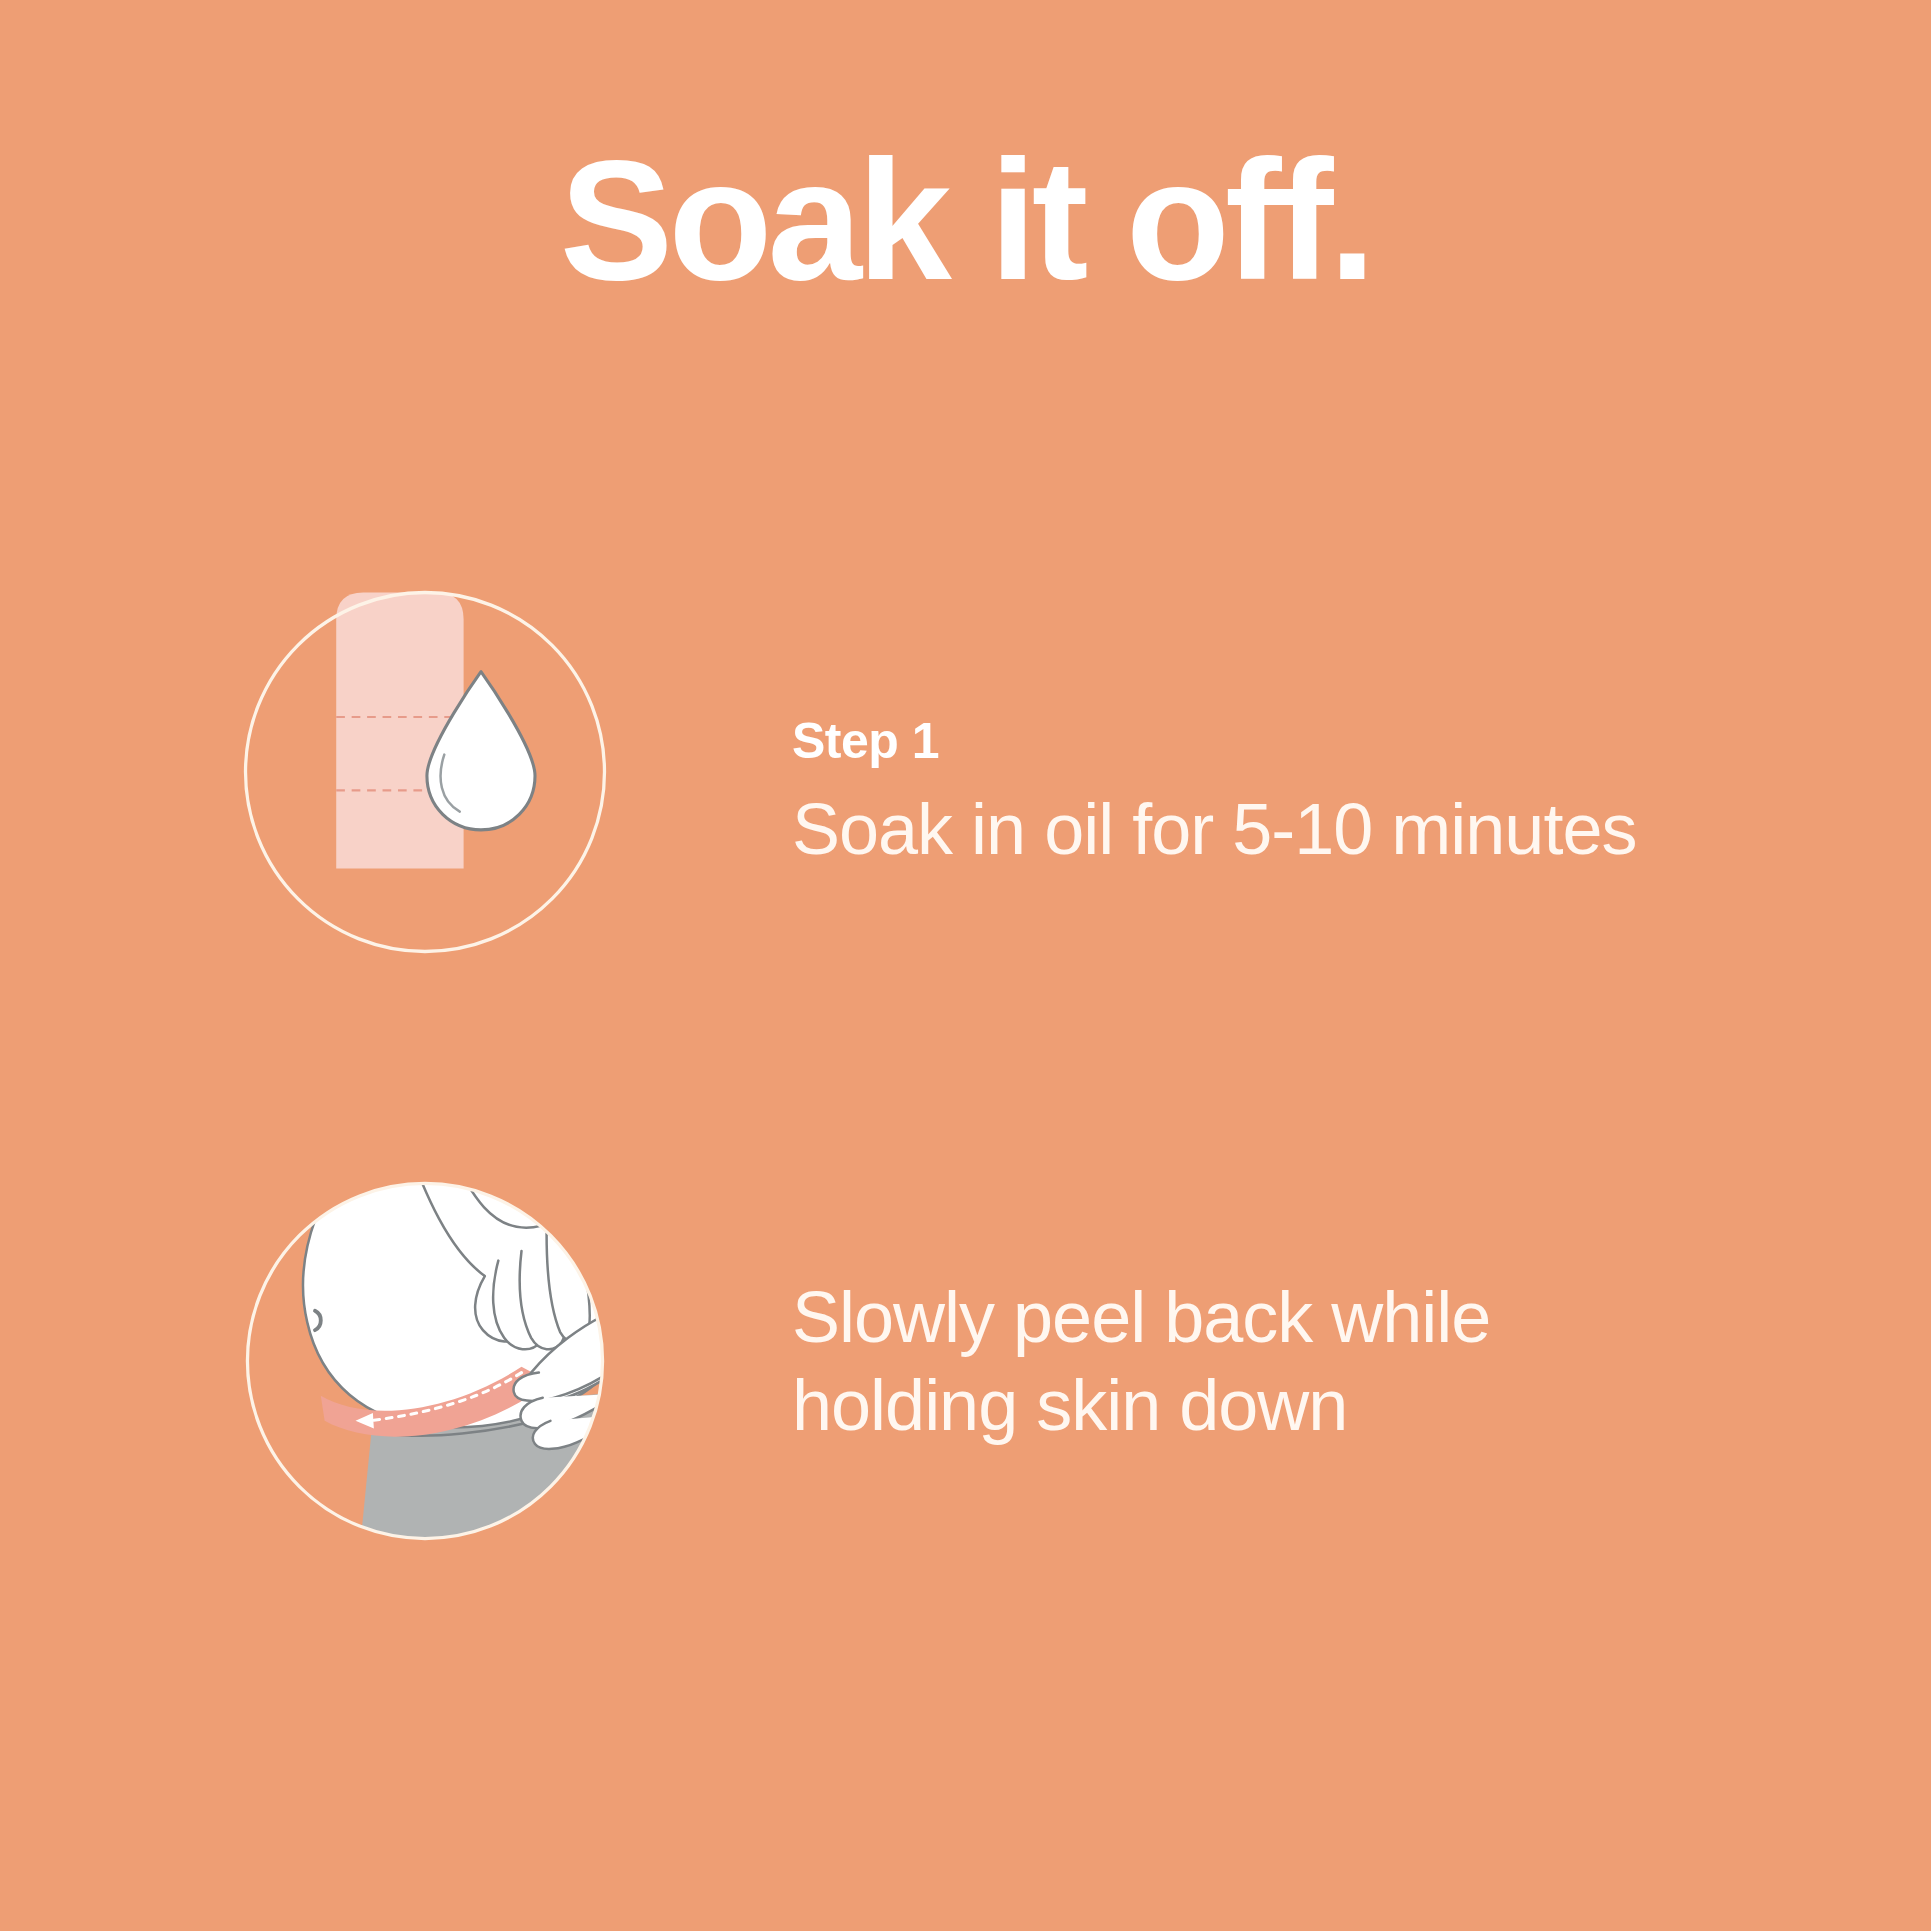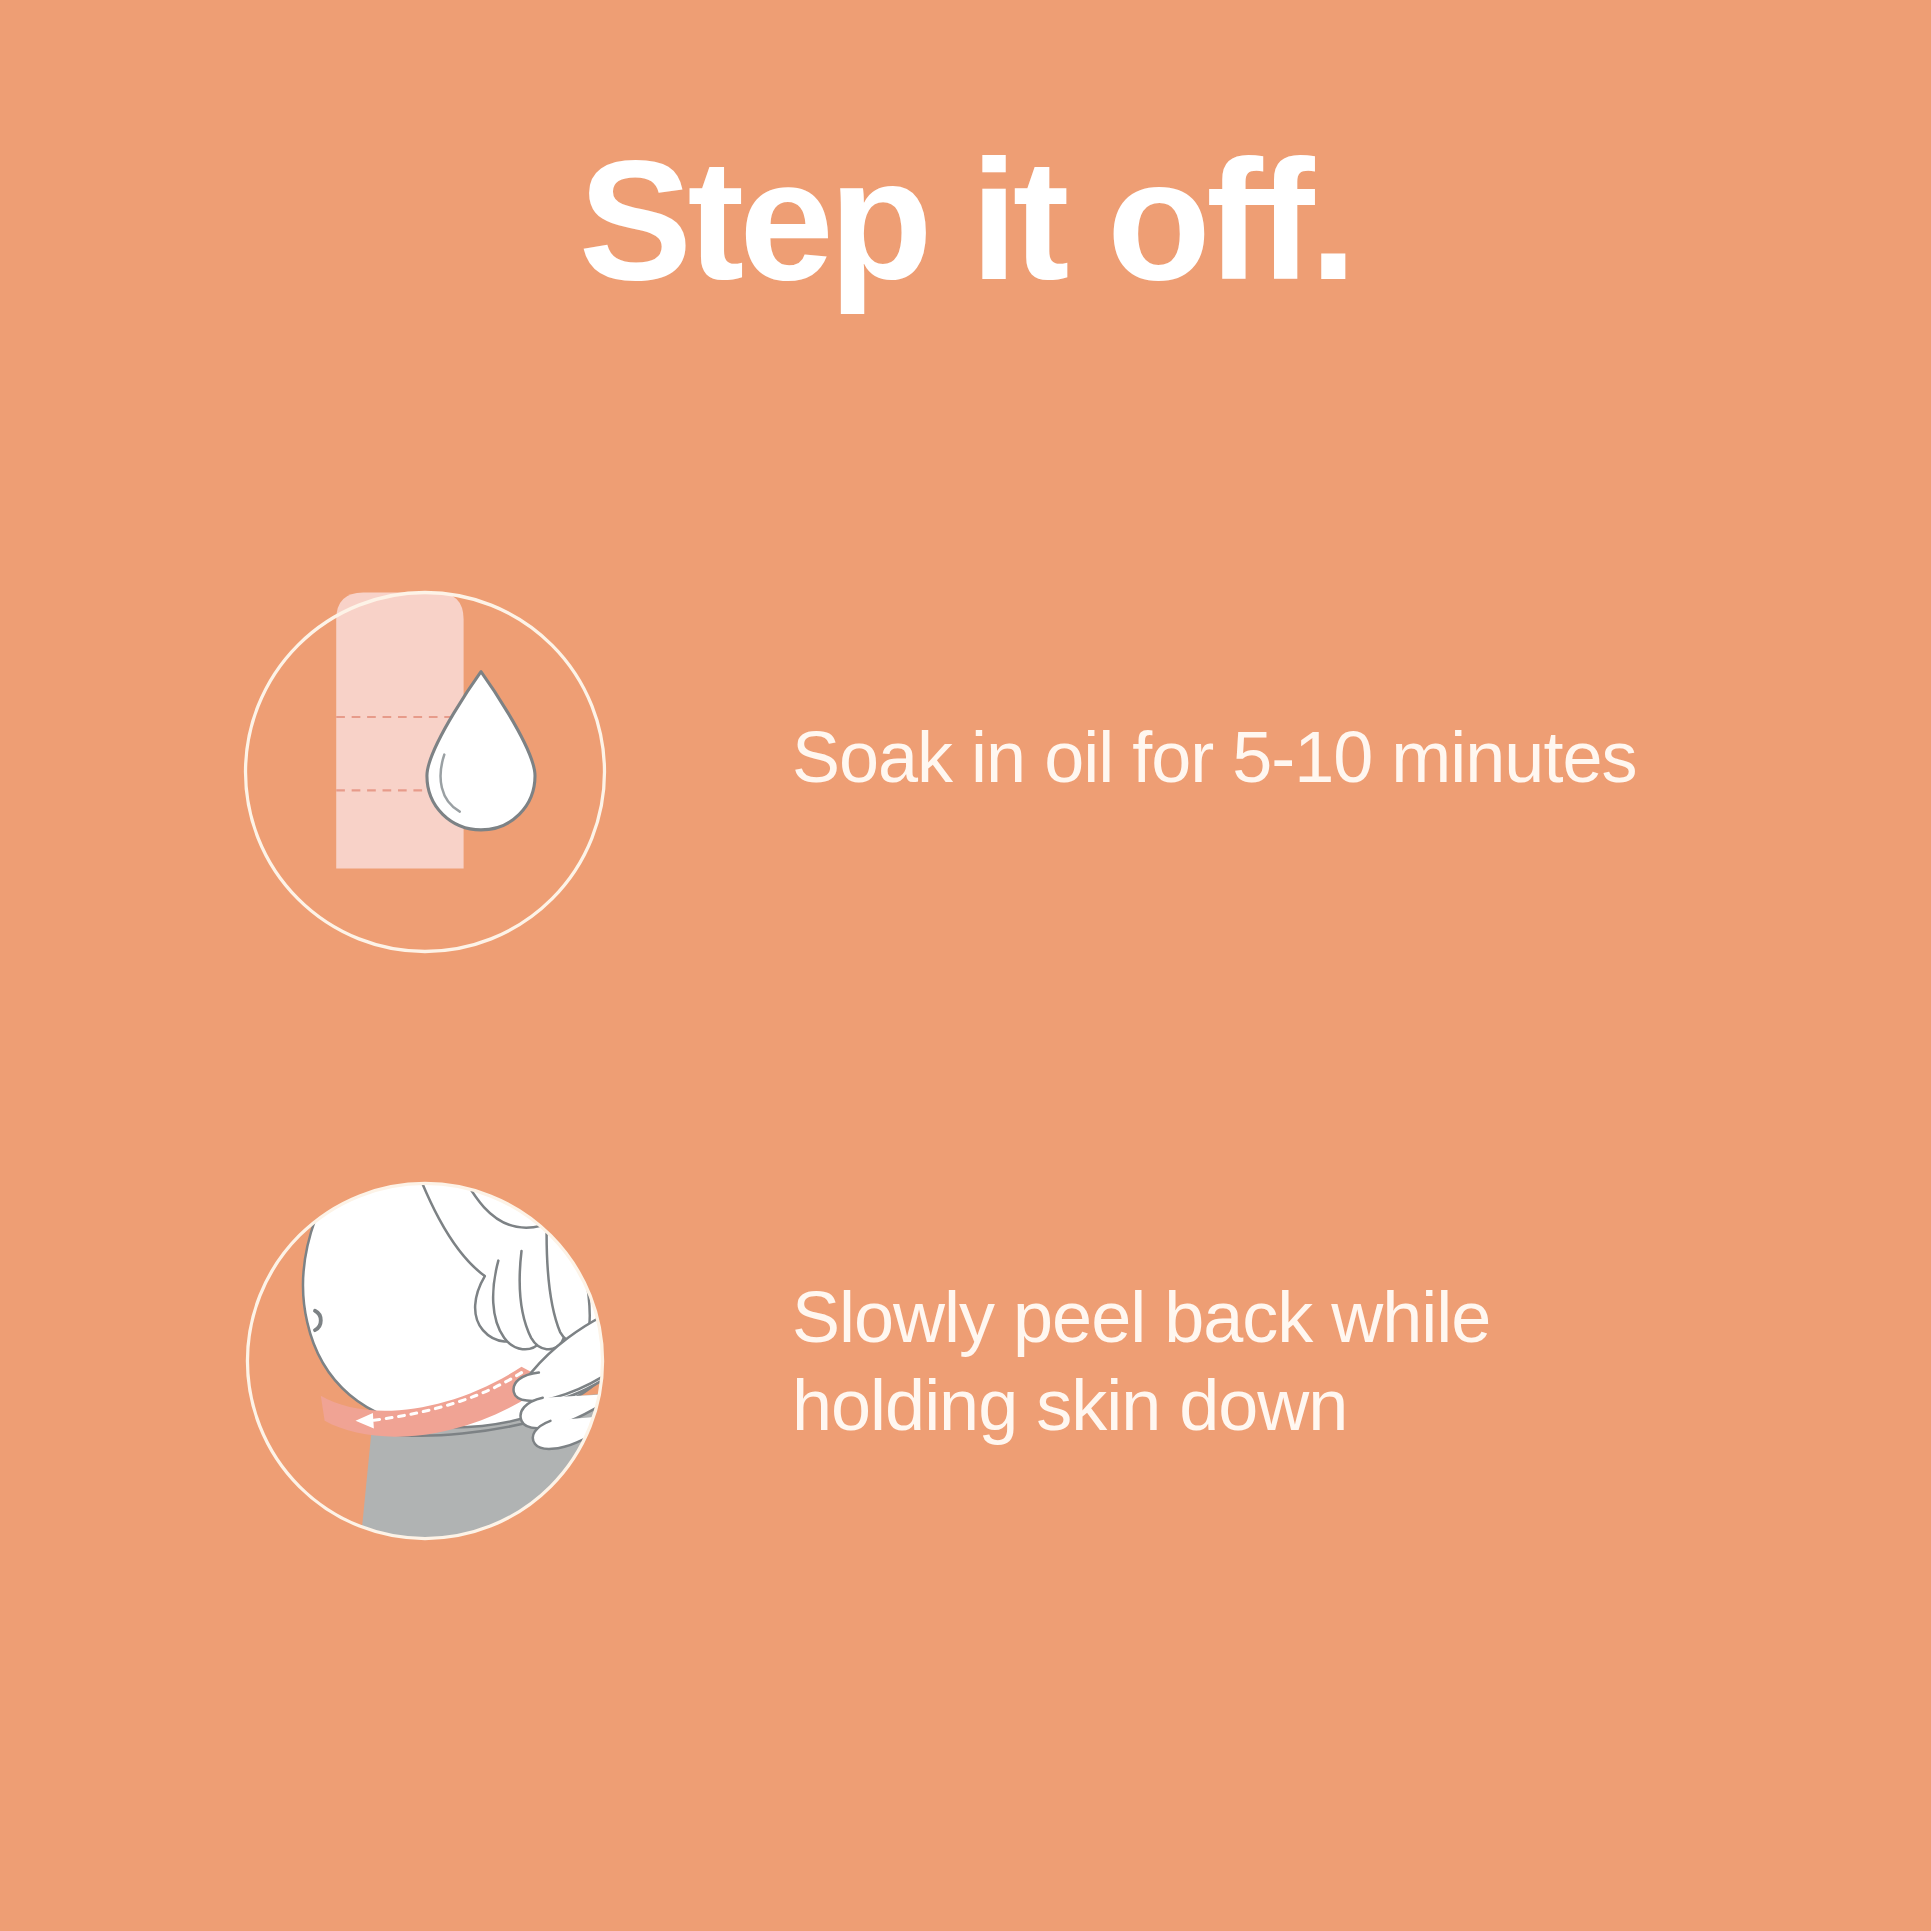--- a/index.html
+++ b/index.html
@@ -86,21 +86,21 @@
     letter-spacing: -1px;
     color: #FFF7F0;
   }
   .step-desc .line { display: block; }
 </style>
 </head>
 <body>
 
 <div id="poster">
 
-  <div class="headline">Step it off.</div>
+  <div class="headline">Soak it off.</div>
 
   <div class="steps">
 
     <div class="step-row step-row-1">
 
       <div class="illus-wrap">
         <svg viewBox="0 0 400 400" xmlns="http://www.w3.org/2000/svg">
           <defs>
             <clipPath id="tapeClip1">
               <rect x="0" y="0" width="400" height="440"></rect>
@@ -123,20 +123,21 @@
                      C 289 260 314 236 314 204
                      C 314 174 258 96 258 96 Z" fill="#FFFFFF" stroke="#7D8285" stroke-width="3.2" stroke-linejoin="round"></path>
             <path d="M 220 182 C 212 206 216 230 236 241" fill="none" stroke="#9AA0A3" stroke-width="2.6" stroke-linecap="round"></path>
           </g>
 
           <circle cx="200" cy="200" r="186" fill="none" stroke="#FDF3E7" stroke-width="3.4"></circle>
         </svg>
       </div>
 
       <div class="step-text">
+        <div class="step-title">Step 1</div>
         <div class="step-desc">
           <span class="line">Soak in oil for 5-10 minutes</span>
         </div>
       </div>
     </div>
 
     <div class="step-row step-row-2">
 
       <div class="illus-wrap">
         <svg viewBox="0 0 400 400" xmlns="http://www.w3.org/2000/svg">

